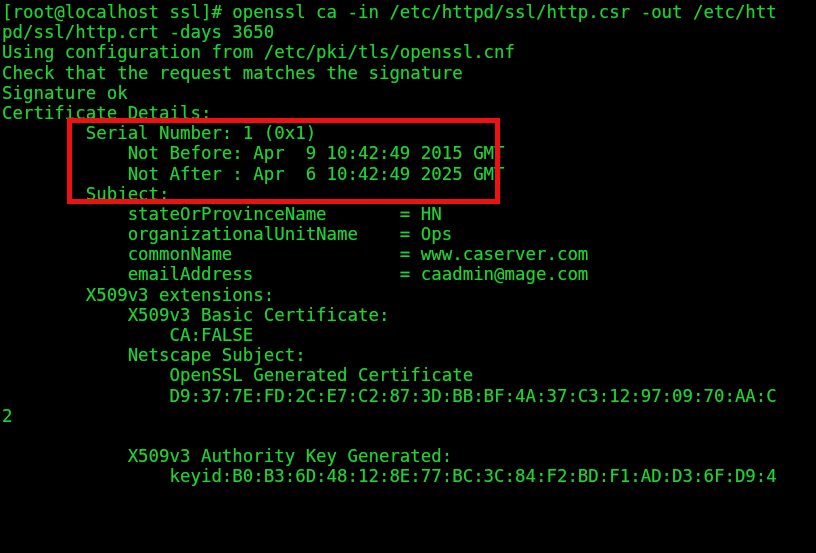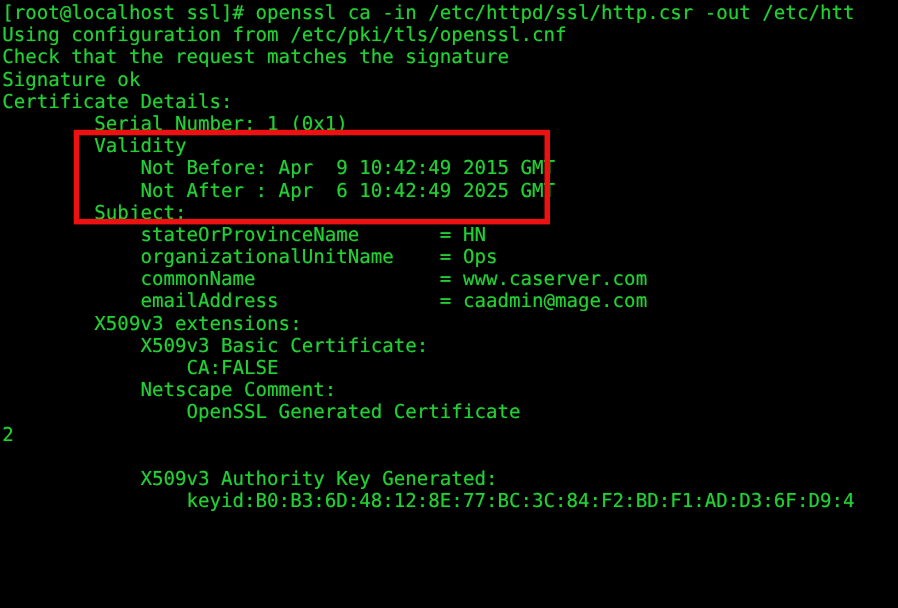--- a/index.html
+++ b/index.html
@@ -58,38 +58,39 @@
     pointer-events: none;
   }
 </style>
 </head>
 <body>
 
 <div id="terminal">
 
   <div class="screen">
     <span class="line">[root@localhost ssl]# openssl ca -in /etc/httpd/ssl/http.csr -out /etc/htt</span>
+    <span class="line">pd/ssl/http.crt -days 3650</span>
     <span class="line">Using configuration from /etc/pki/tls/openssl.cnf</span>
     <span class="line">Check that the request matches the signature</span>
     <span class="line">Signature ok</span>
     <span class="line">Certificate Details:</span>
     <span class="line">        Serial Number: 1 (0x1)</span>
-    <span class="line">        Validity</span>
     <span class="line">            Not Before: Apr  9 10:42:49 2015 GMT</span>
     <span class="line">            Not After : Apr  6 10:42:49 2025 GMT</span>
     <span class="line">        Subject:</span>
     <span class="line">            stateOrProvinceName       = HN</span>
     <span class="line">            organizationalUnitName    = Ops</span>
     <span class="line">            commonName                = www.caserver.com</span>
     <span class="line">            emailAddress              = caadmin@mage.com</span>
     <span class="line">        X509v3 extensions:</span>
     <span class="line">            X509v3 Basic Certificate:</span>
     <span class="line">                CA:FALSE</span>
-    <span class="line">            Netscape Comment:</span>
+    <span class="line">            Netscape Subject:</span>
     <span class="line">                OpenSSL Generated Certificate</span>
+    <span class="line">                D9:37:7E:FD:2C:E7:C2:87:3D:BB:BF:4A:37:C3:12:97:09:70:AA:C</span>
     <span class="line">2</span>
     <span class="line"></span>
     <span class="line">            X509v3 Authority Key Generated:</span>
     <span class="line">                keyid:B0:B3:6D:48:12:8E:77:BC:3C:84:F2:BD:F1:AD:D3:6F:D9:4</span>
 
   </div>
 
   <div id="highlight-box"></div>
 
 </div>

